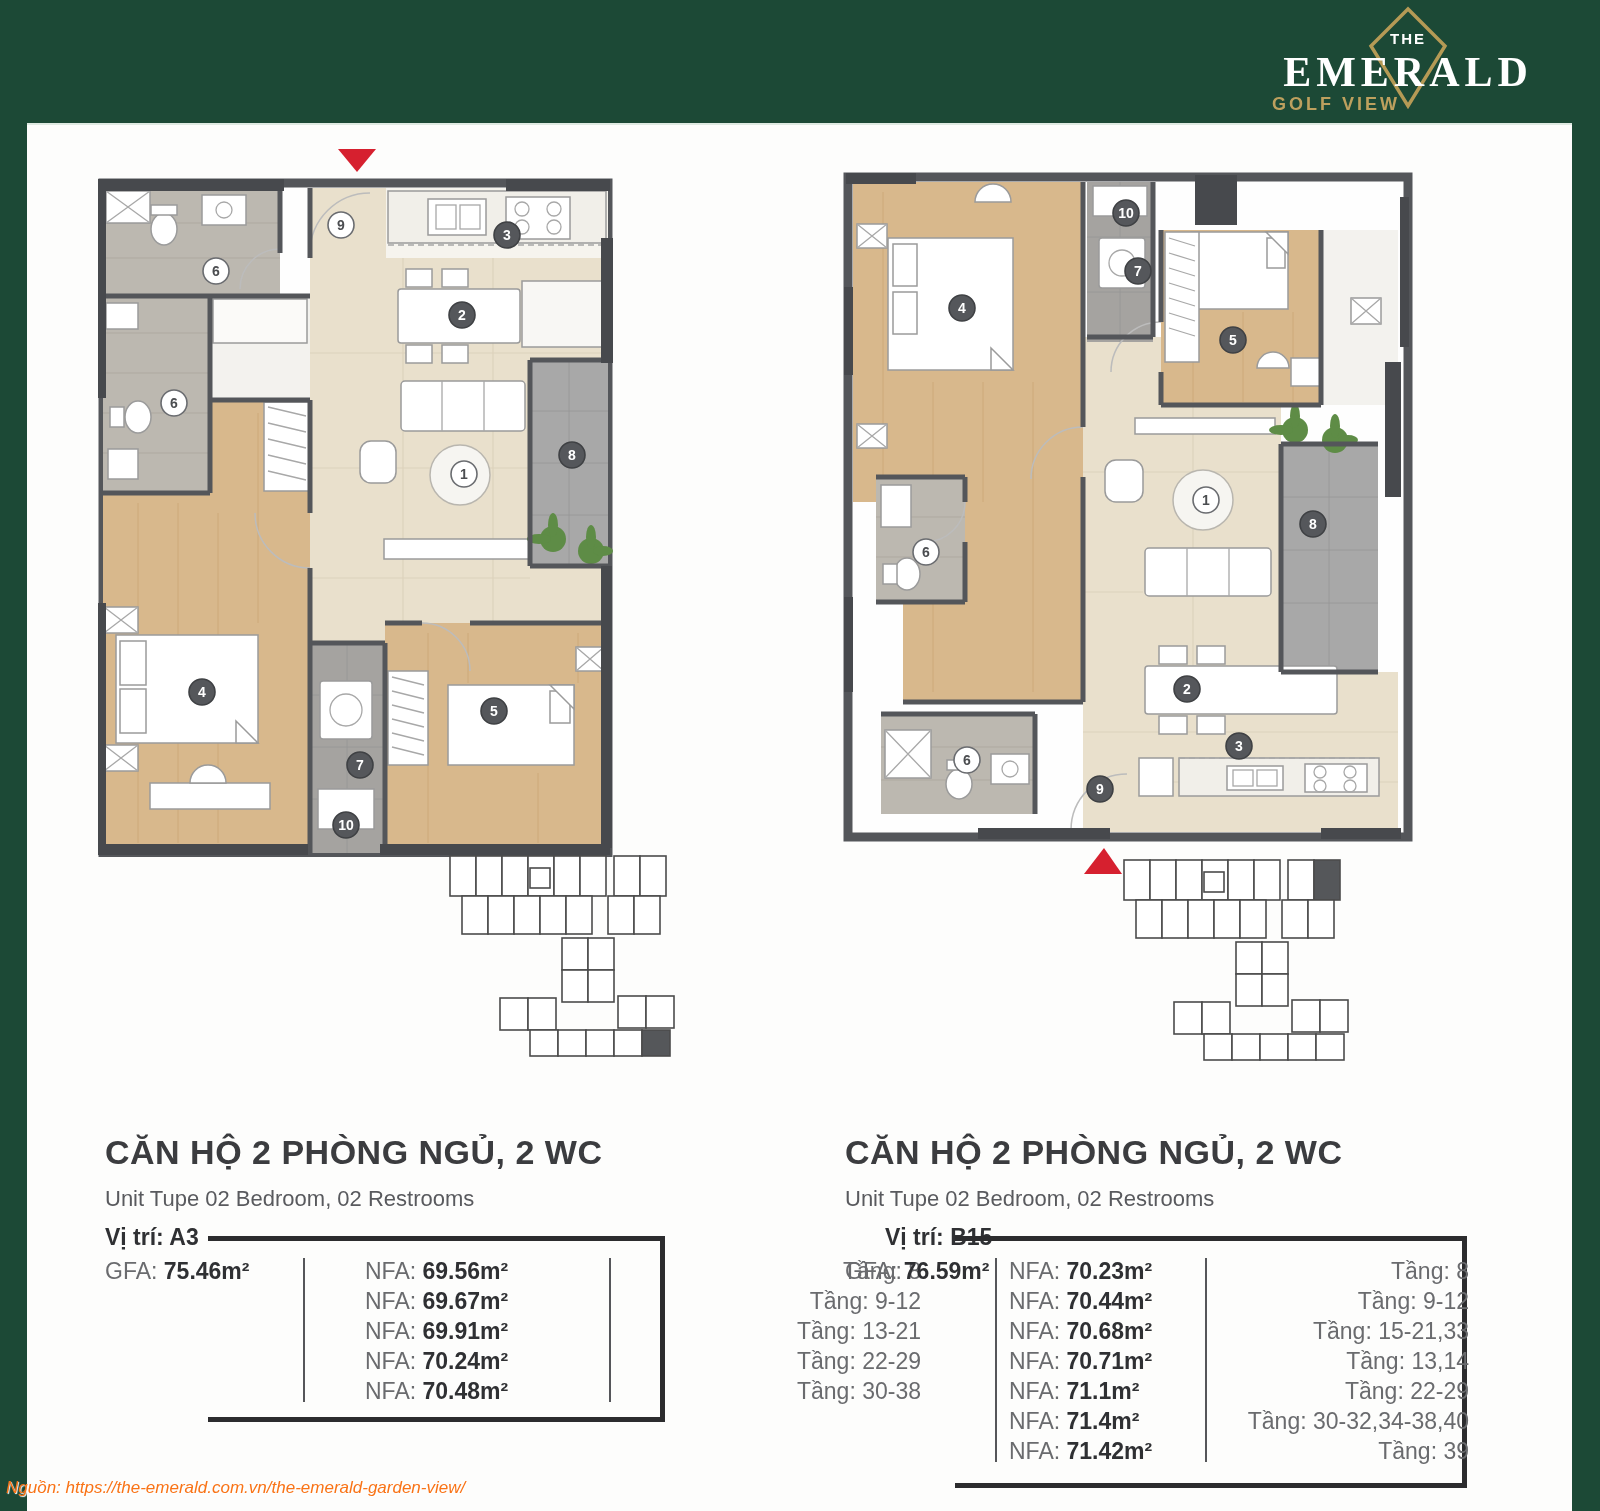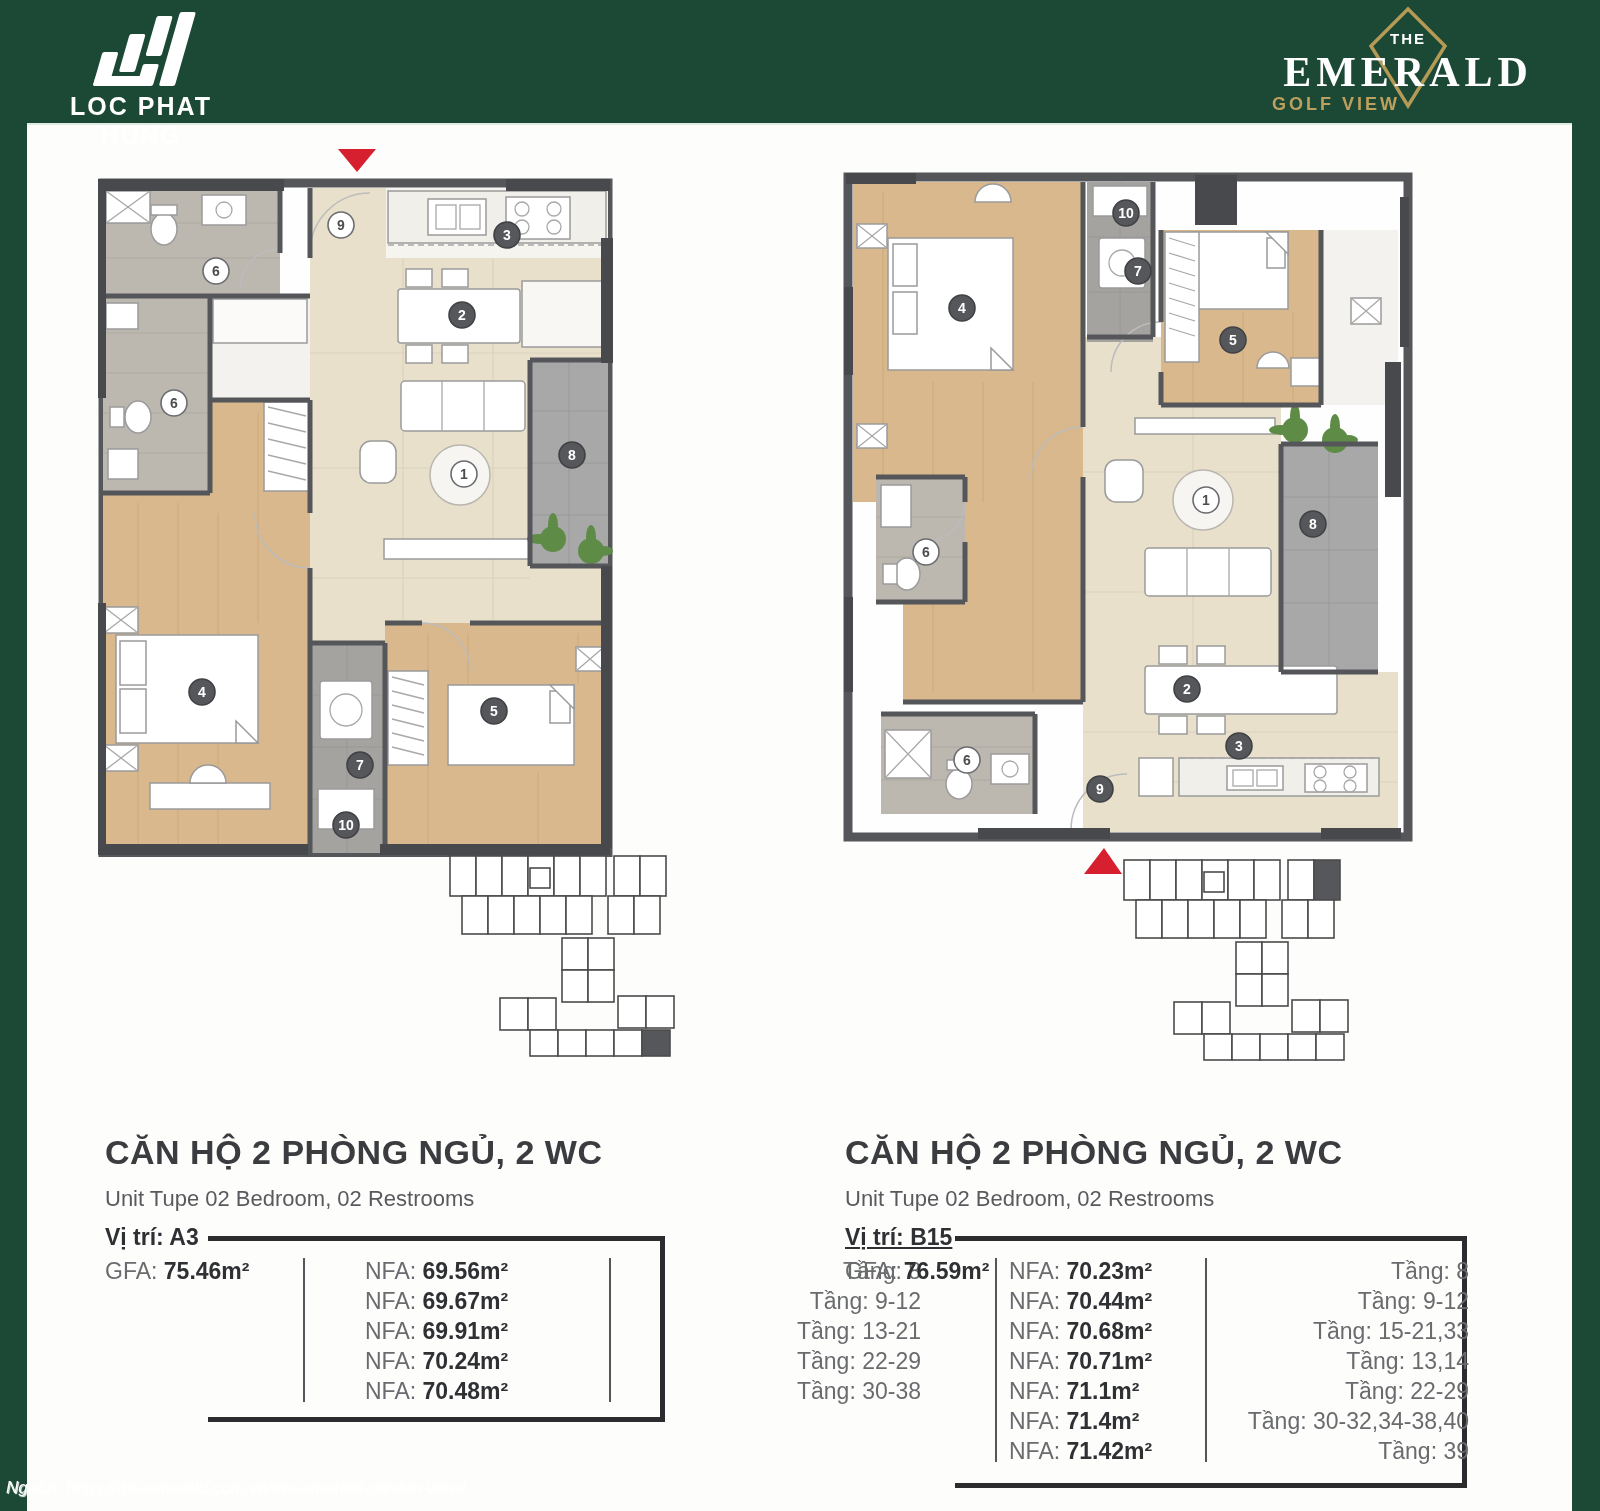--- a/index.html
+++ b/index.html
@@ -28,21 +28,21 @@
   .u-loc{position:absolute;font-size:23px;font-weight:bold;color:#2f3033;white-space:nowrap;}
   .info-box{position:absolute;border:5px solid #2c2c2e;border-left:none;}
   .info-table{position:absolute;display:flex;align-items:stretch;}
   .info-table .cell{font-size:23px;color:#6a6b6e;}
   .info-table b{color:#2f3033;}
   .gfa-cell{width:150px;padding-top:2px;}
   .vdiv{width:2px;background:#55565a;margin:2px 12px 4px 0;}
   .col .row{font-size:23px;line-height:30px;color:#6a6b6e;white-space:nowrap;}
   .nfa-col{width:196px;}
   .floor-col{width:250px;text-align:right;}
-  .source{position:absolute;left:6px;top:1478px;font-size:17px;font-style:italic;color:#ffffff;
+  .source{position:absolute;left:6px;top:1478px;font-size:17px;font-style:italic;color:#f97316;
           text-shadow:1px 1px 1px #fff;white-space:nowrap;}
   
   .wall{stroke:#54565a;stroke-width:5;fill:none;}
   .wall-outer{stroke:#54565a;stroke-width:9;fill:#fefefe;}
   .wall-dark{fill:#47494d;}
   .furn{fill:#fff;stroke:#9b9b9b;stroke-width:1.5;}
   .furn-line{stroke:#a8a8a8;stroke-width:1.3;fill:none;}
   .door{stroke:#bcbcbc;stroke-width:1.5;fill:none;}
   .tile-line{stroke:#949494;stroke-width:1;fill:none;opacity:.7;}
   .beige-line{stroke:#dcd2bc;stroke-width:1.2;fill:none;}
@@ -50,33 +50,20 @@
   .bath-line{stroke:#aaa69e;stroke-width:1;fill:none;opacity:.8;}
   .kcell{fill:#fff;stroke:#4b4b4b;stroke-width:1.6;}
   .kcell-dark{fill:#55575a;stroke:#4b4b4b;stroke-width:1.6;}
 </style>
 </head>
 <body>
 
 <div class="page">
   <div class="content"></div>
 
-  <div class="lph">
-    <svg class="lph-mark" width="150" height="78" viewBox="0 0 150 78">
-      <g transform="skewX(-16)" fill="#fff">
-        <rect x="48" y="40" width="16" height="34" rx="2"></rect>
-        <rect x="48" y="64" width="58" height="10" rx="2"></rect>
-        <rect x="70" y="22" width="16" height="38" rx="2"></rect>
-        <rect x="92" y="4" width="16" height="40" rx="2"></rect>
-        <rect x="92" y="52" width="16" height="22" rx="2"></rect>
-        <rect x="114" y="0" width="16" height="74" rx="2"></rect>
-      </g>
-    </svg>
-    <div class="lph-text">LOC PHAT HUNG</div>
-  </div>
 
   <div class="emerald">
     <svg class="em-pent" width="80" height="104" viewBox="0 0 80 104">
       <path d="M40,3 L77,40 L40,100 L3,40 Z" fill="none" stroke="#b59a55" stroke-width="3.5"></path>
     </svg>
     <div class="em-the">THE</div>
     <div class="em-name">EMERALD</div>
     <div class="em-tag">GOLF VIEW</div>
   </div>
 
@@ -463,21 +450,21 @@
         <div class="row">Tầng: 8</div>
         <div class="row">Tầng: 9-12</div>
         <div class="row">Tầng: 13-21</div>
         <div class="row">Tầng: 22-29</div>
         <div class="row">Tầng: 30-38</div>
       </div>
   </div>
 
   <div class="u-title" style="left:845px;top:1133px;">CĂN HỘ 2 PHÒNG NGỦ, 2 WC</div>
   <div class="u-sub" style="left:845px;top:1186px;">Unit Tupe 02 Bedroom, 02 Restrooms</div>
-  <div class="u-loc" style="left:845px;top:1224px;text-decoration:underline;">Vị trí: B15</div>
+  <div class="u-loc" style="left:885px;top:1224px;">Vị trí: B15</div>
   <div class="info-box" style="left:955px;top:1236px;width:507px;height:242px;"></div>
   <div class="info-table" style="left:845px;top:1256px;">
     <div class="cell gfa-cell">
       <span>GFA:</span>
       <b>76.59m²</b>
     </div>
     <div class="vdiv"></div>
     <div class="col nfa-col">
         <div class="row"><span>NFA: </span><b>70.23m²</b></div>
         <div class="row"><span>NFA: </span><b>70.44m²</b></div>

